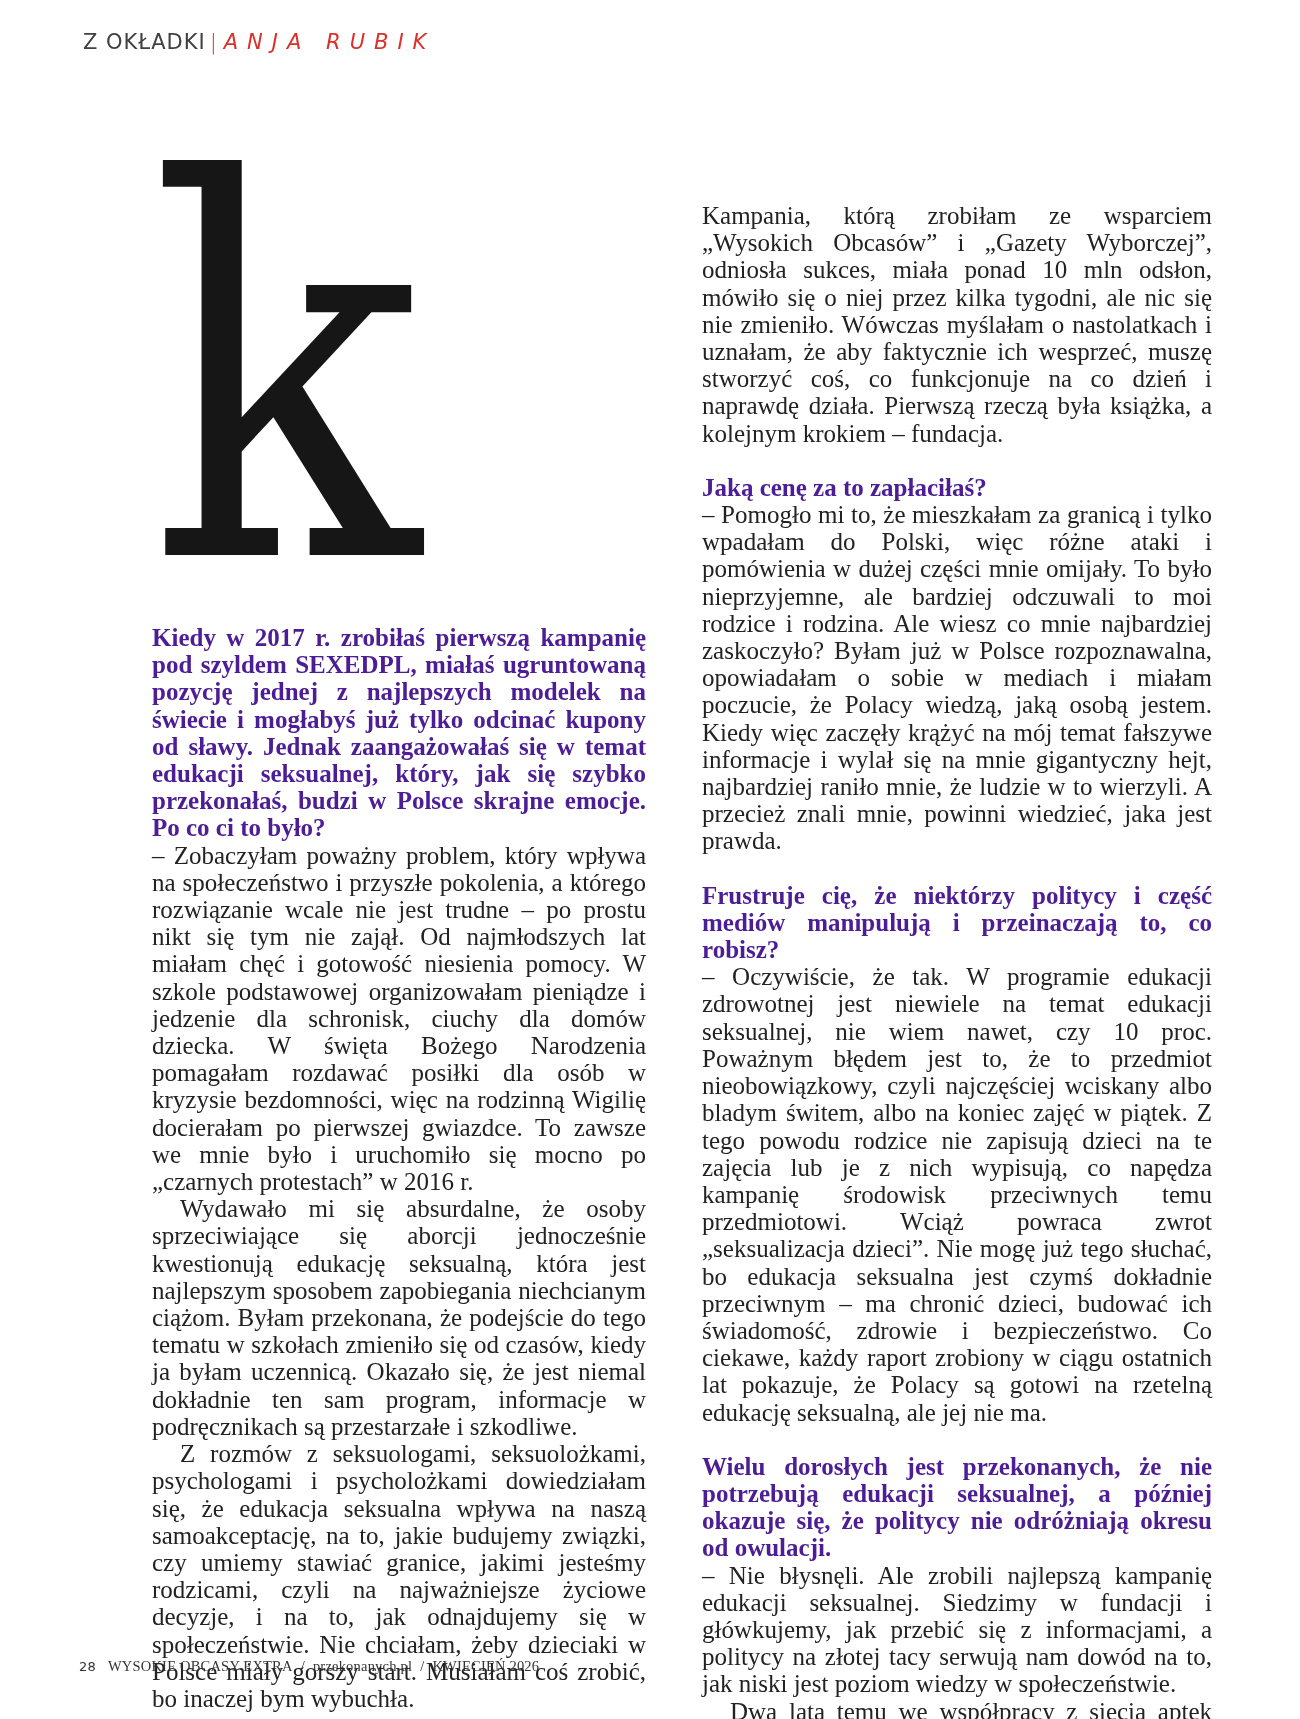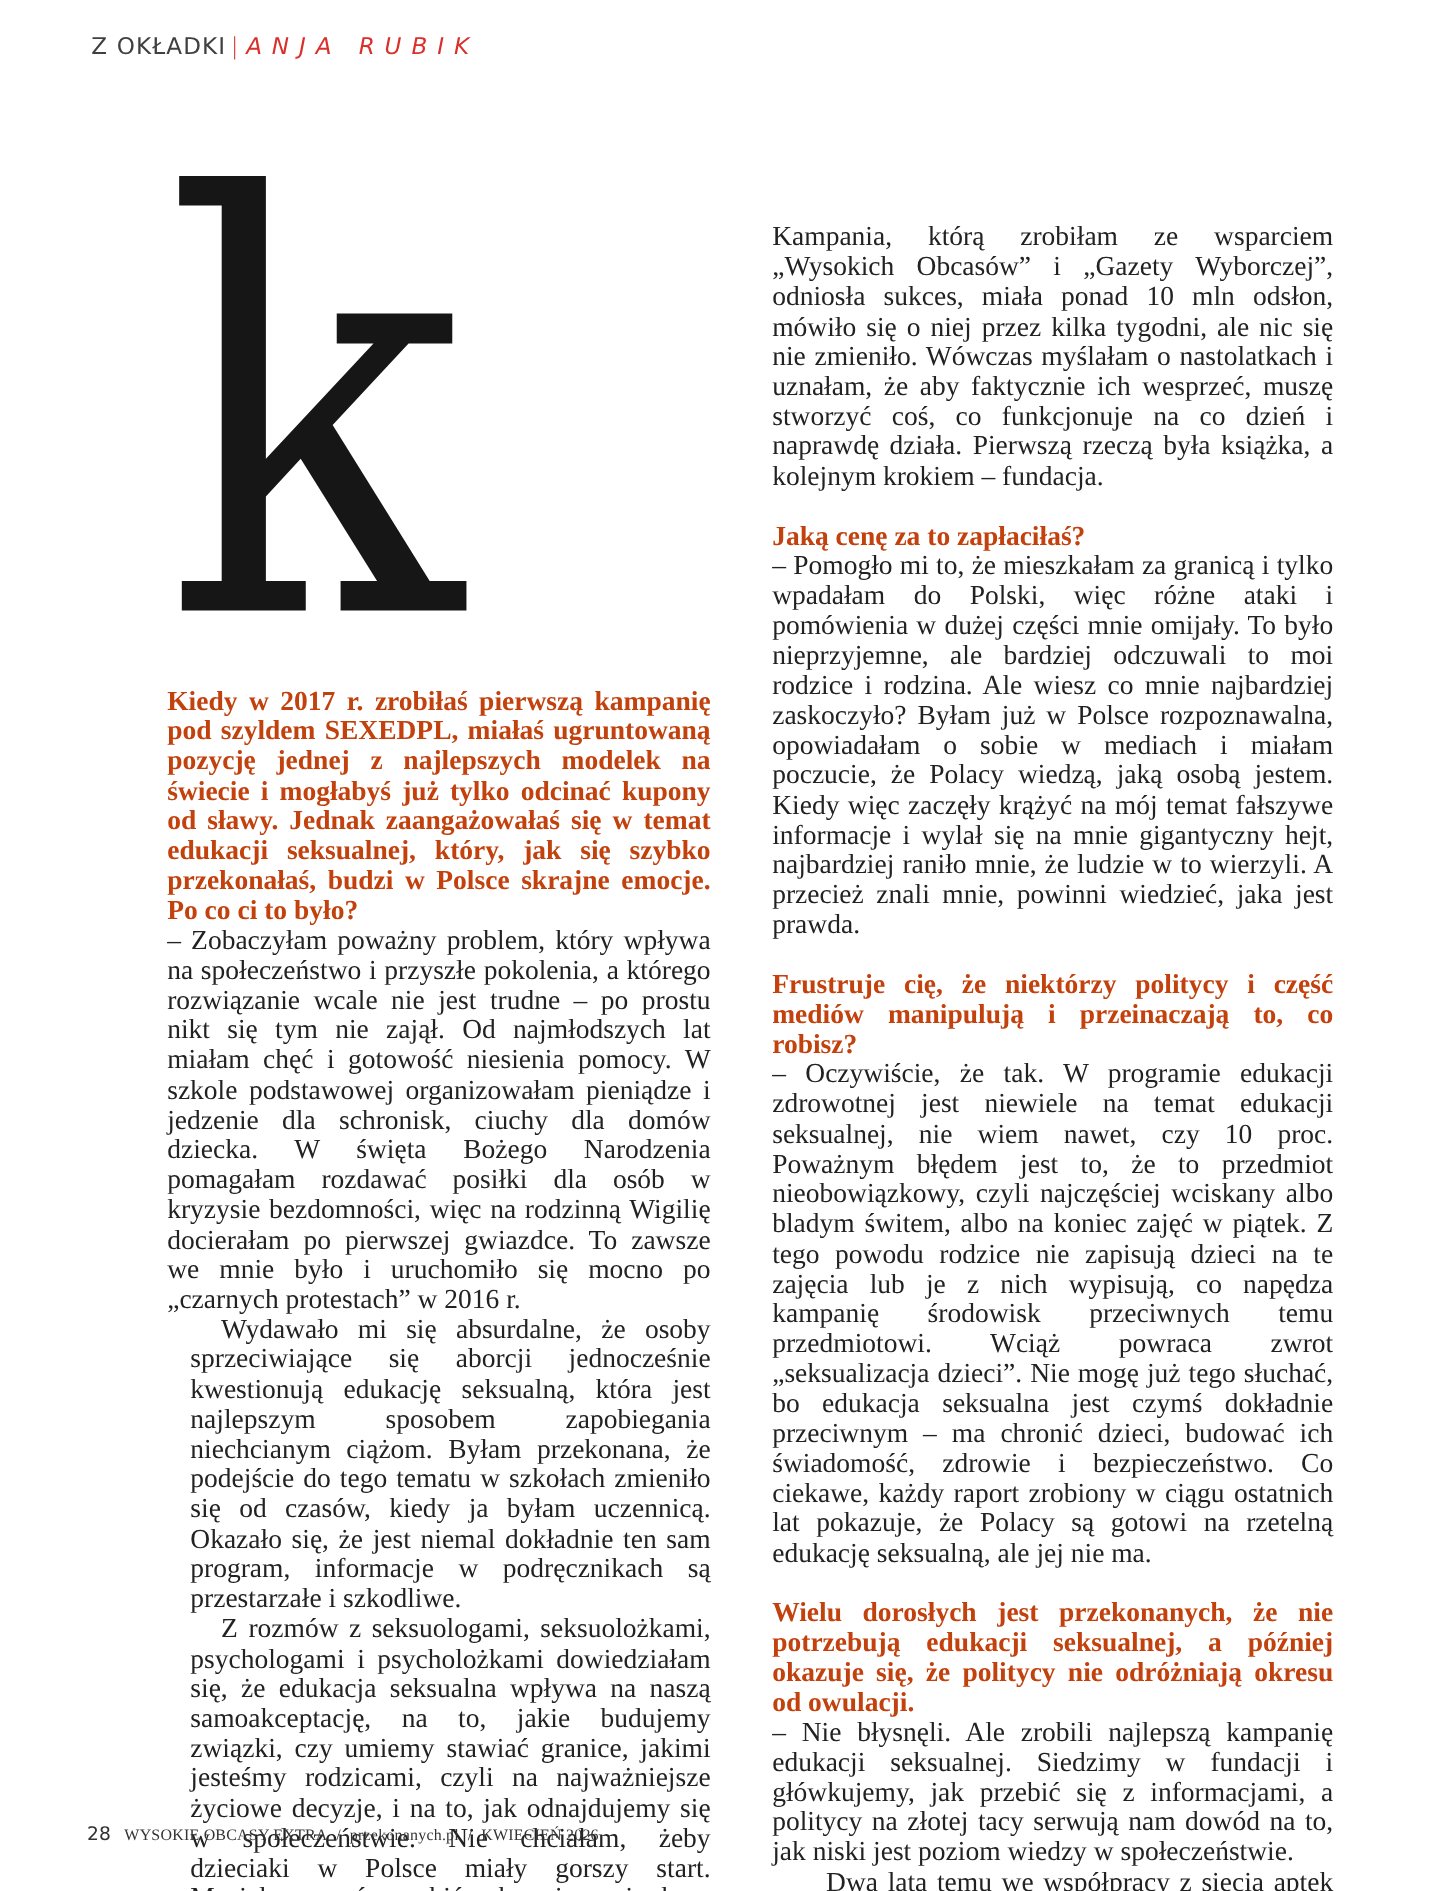--- a/index.html
+++ b/index.html
@@ -6,25 +6,25 @@
   body { width:1300px; height:1719px; background:#ffffff; position:relative; overflow:hidden; color:#1c1c1c; }
   .header { position:absolute; left:83px; top:30px; font-family:"DejaVu Sans", sans-serif; font-size:21px; letter-spacing:1px; white-space:nowrap; }
   .header .sec { color:#404040; }
   .header .bar { color:#d9302c; margin:0 6px 0 4px; font-weight:300; }
   .header .name { color:#d9302c; letter-spacing:9px;font-style:italic; }
   .dropcap { position:absolute; left:150px; top:115px; font-family:"DejaVu Serif", "Liberation Serif", serif; font-size:520px; line-height:520px; color:#161616; font-weight:normal; transform:scaleX(0.86); transform-origin:left top; }
   .col { position:absolute; font-family:"Liberation Serif", "DejaVu Serif", serif; font-size:25px; line-height:27.2px; color:#222; }
   .col.left { left:152px; top:624px; width:494px; }
   .col.right { left:702px; top:202px; width:510px; }
   .col p { margin:0; text-align:justify; hyphens:manual; }
-  .col p.indent { text-indent:28px;margin-left:21px; }
-  .col .q { font-weight:bold; color:#c2410c; margin-top:27px; }
+  .col p.indent { text-indent:28px; }
+  .col .q { font-weight:bold; color:#4c1d95; margin-top:27px; }
   .col .q.first { margin-top:0; }
   .footer { position:absolute; left:79px; top:1658px; font-family:"Liberation Serif", "DejaVu Serif", serif; font-size:14.5px; color:#333; white-space:nowrap; letter-spacing:0.2px; }
-  .footer .pg { font-family:"DejaVu Sans", sans-serif; font-size:17px; margin-right:12px; }
+  .footer .pg { font-family:"DejaVu Sans", sans-serif; font-size:13px; margin-right:12px; }
   .footer .sep { margin:0 8px; }
 </style>
 </head>
 <body>
 
 <div class="header">
   <span class="sec">Z OKŁADKI</span><span class="bar">|</span><span class="name">ANJA RUBIK</span>
 </div>
 
 <div class="dropcap">k</div>

